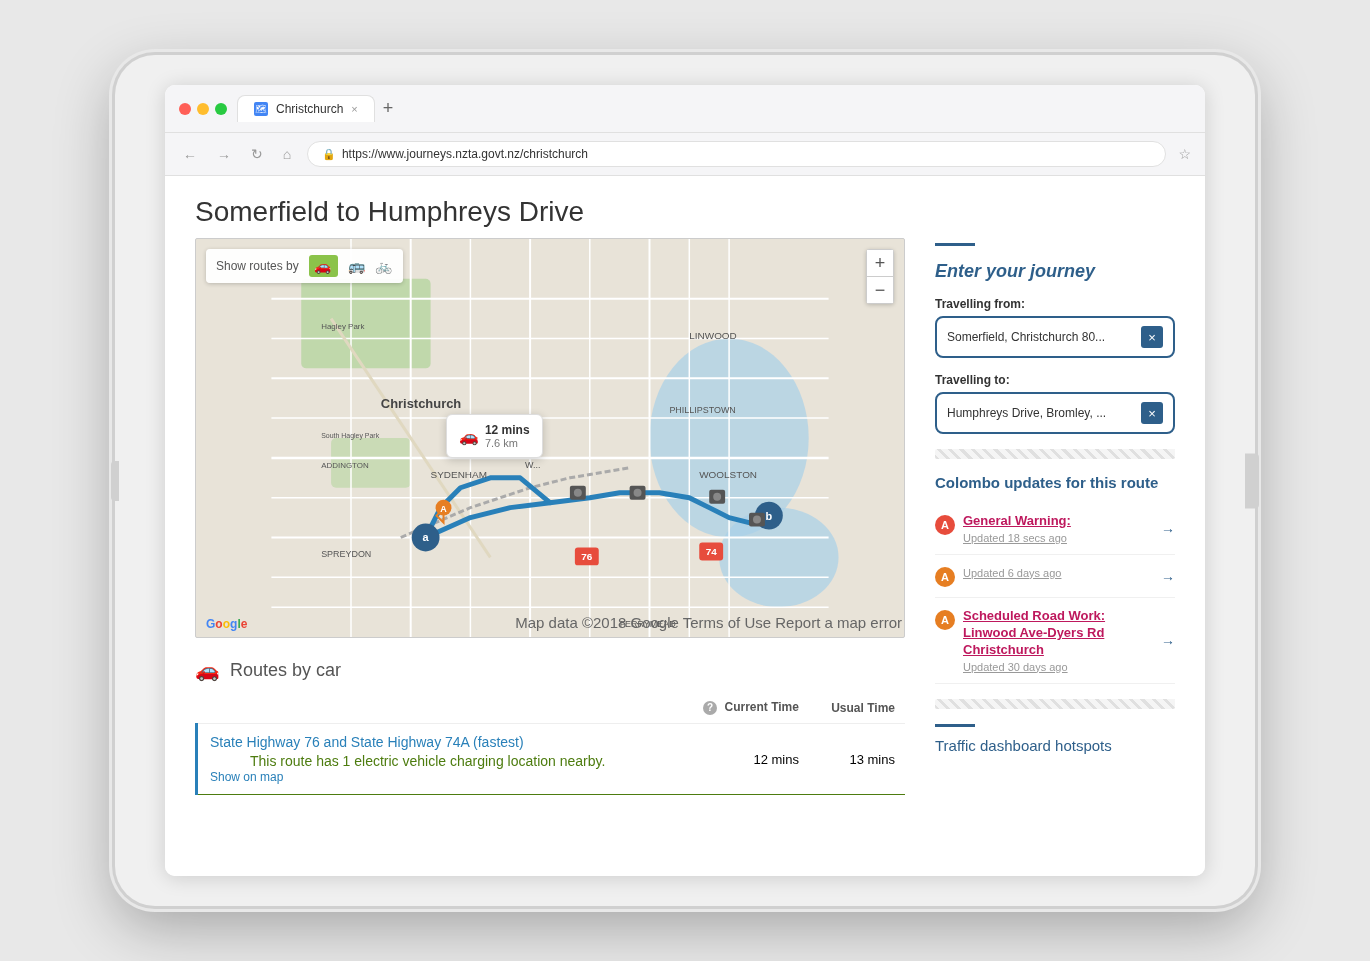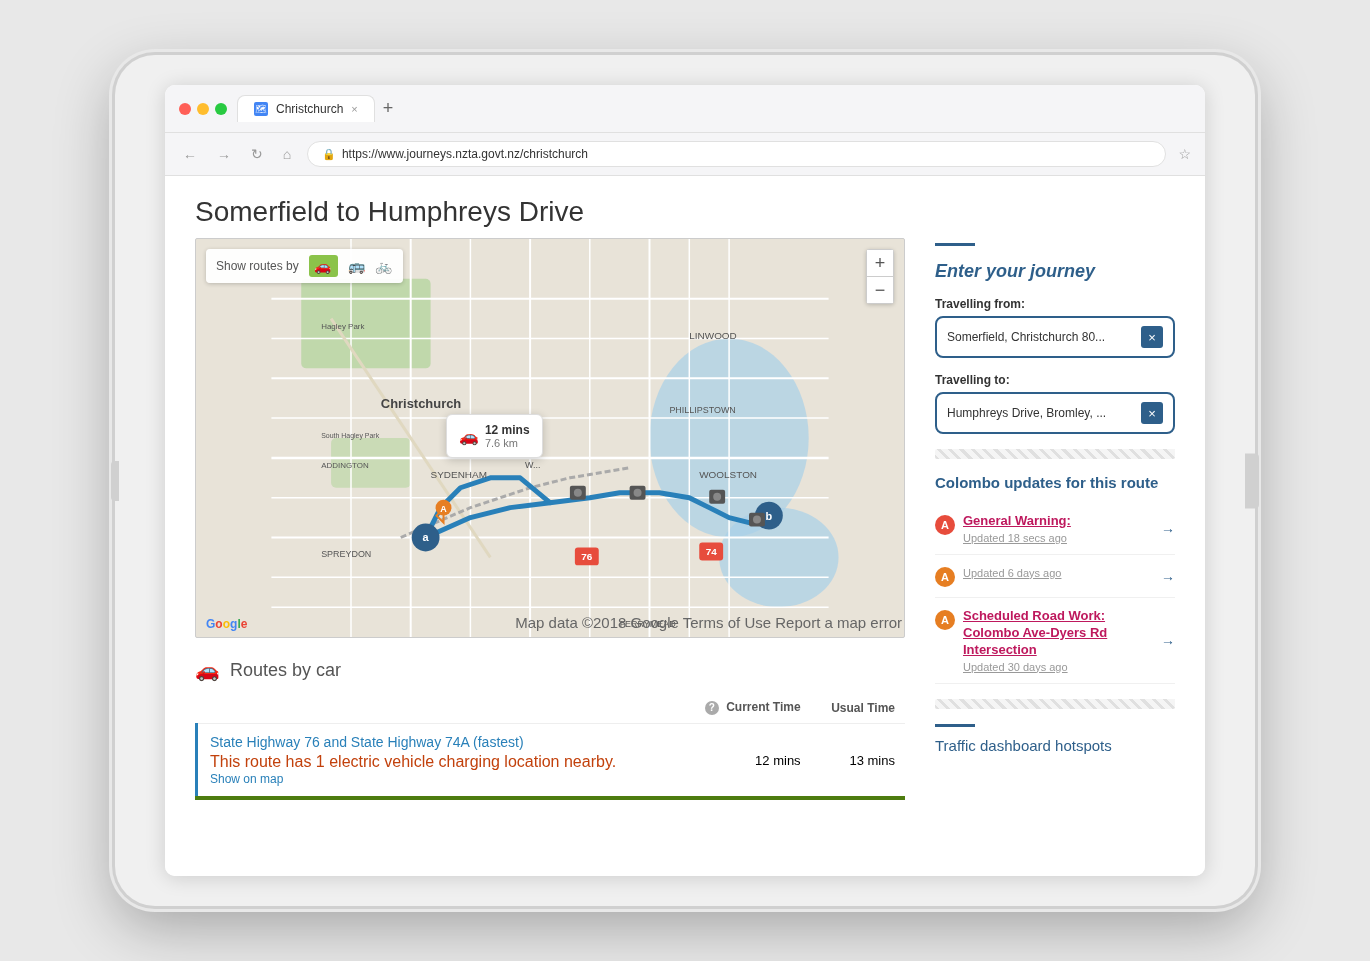--- a/index.html
+++ b/index.html
@@ -315,36 +315,37 @@
       color: #fff;
       font-size: 10px;
       text-align: center;
       line-height: 14px;
       margin-right: 4px;
     }
     .routes-table td {
       padding: 10px 10px;
       font-size: 13px;
       text-align: right;
-      border-bottom: 4px solid #4d7c0f;
+      border-bottom: 1px solid #4d7c0f;
     }
     .routes-table td:first-child { text-align: left; }
     .route-row td:first-child {
       border-left: 3px solid #2980b9;
       padding-left: 12px;
     }
     .route-name {
       color: #2980b9;
       font-size: 14px;
       font-weight: 500;
     }
     .route-desc {
-      font-size: 16px;
-      color: #c2410c;
+      font-size: 14px;
+      color: #4d7c0f;
       margin-top: 3px;
+      margin-left: 40px;
     }
     .route-show-map {
       color: #2980b9;
       font-size: 12px;
       text-decoration: none;
       cursor: pointer;
     }
 
     
     .right-col {
@@ -715,21 +716,21 @@
                 <div class="traffic-item">
       <div class="traffic-icon traffic-icon-orange">A</div>
       <div class="traffic-content">
         <div class="traffic-updated">Updated 6 days ago</div>
       </div>
       <div class="traffic-arrow">→</div>
     </div>
                 <div class="traffic-item">
       <div class="traffic-icon traffic-icon-orange">A</div>
       <div class="traffic-content">
-        <div class="traffic-title">Scheduled Road Work: Colombo Ave-Dyers Rd Intersection</div>
+        <div class="traffic-title">Scheduled Road Work: Linwood Ave-Dyers Rd Christchurch</div>
         <div class="traffic-updated">Updated 30 days ago</div>
       </div>
       <div class="traffic-arrow">→</div>
     </div>
               </div>
           </div>
 
           <div class="bottom-divider-stripe"></div>
           <div class="bottom-divider-line"></div>
           <div class="dashboard-hotspots">Traffic dashboard hotspots</div>

